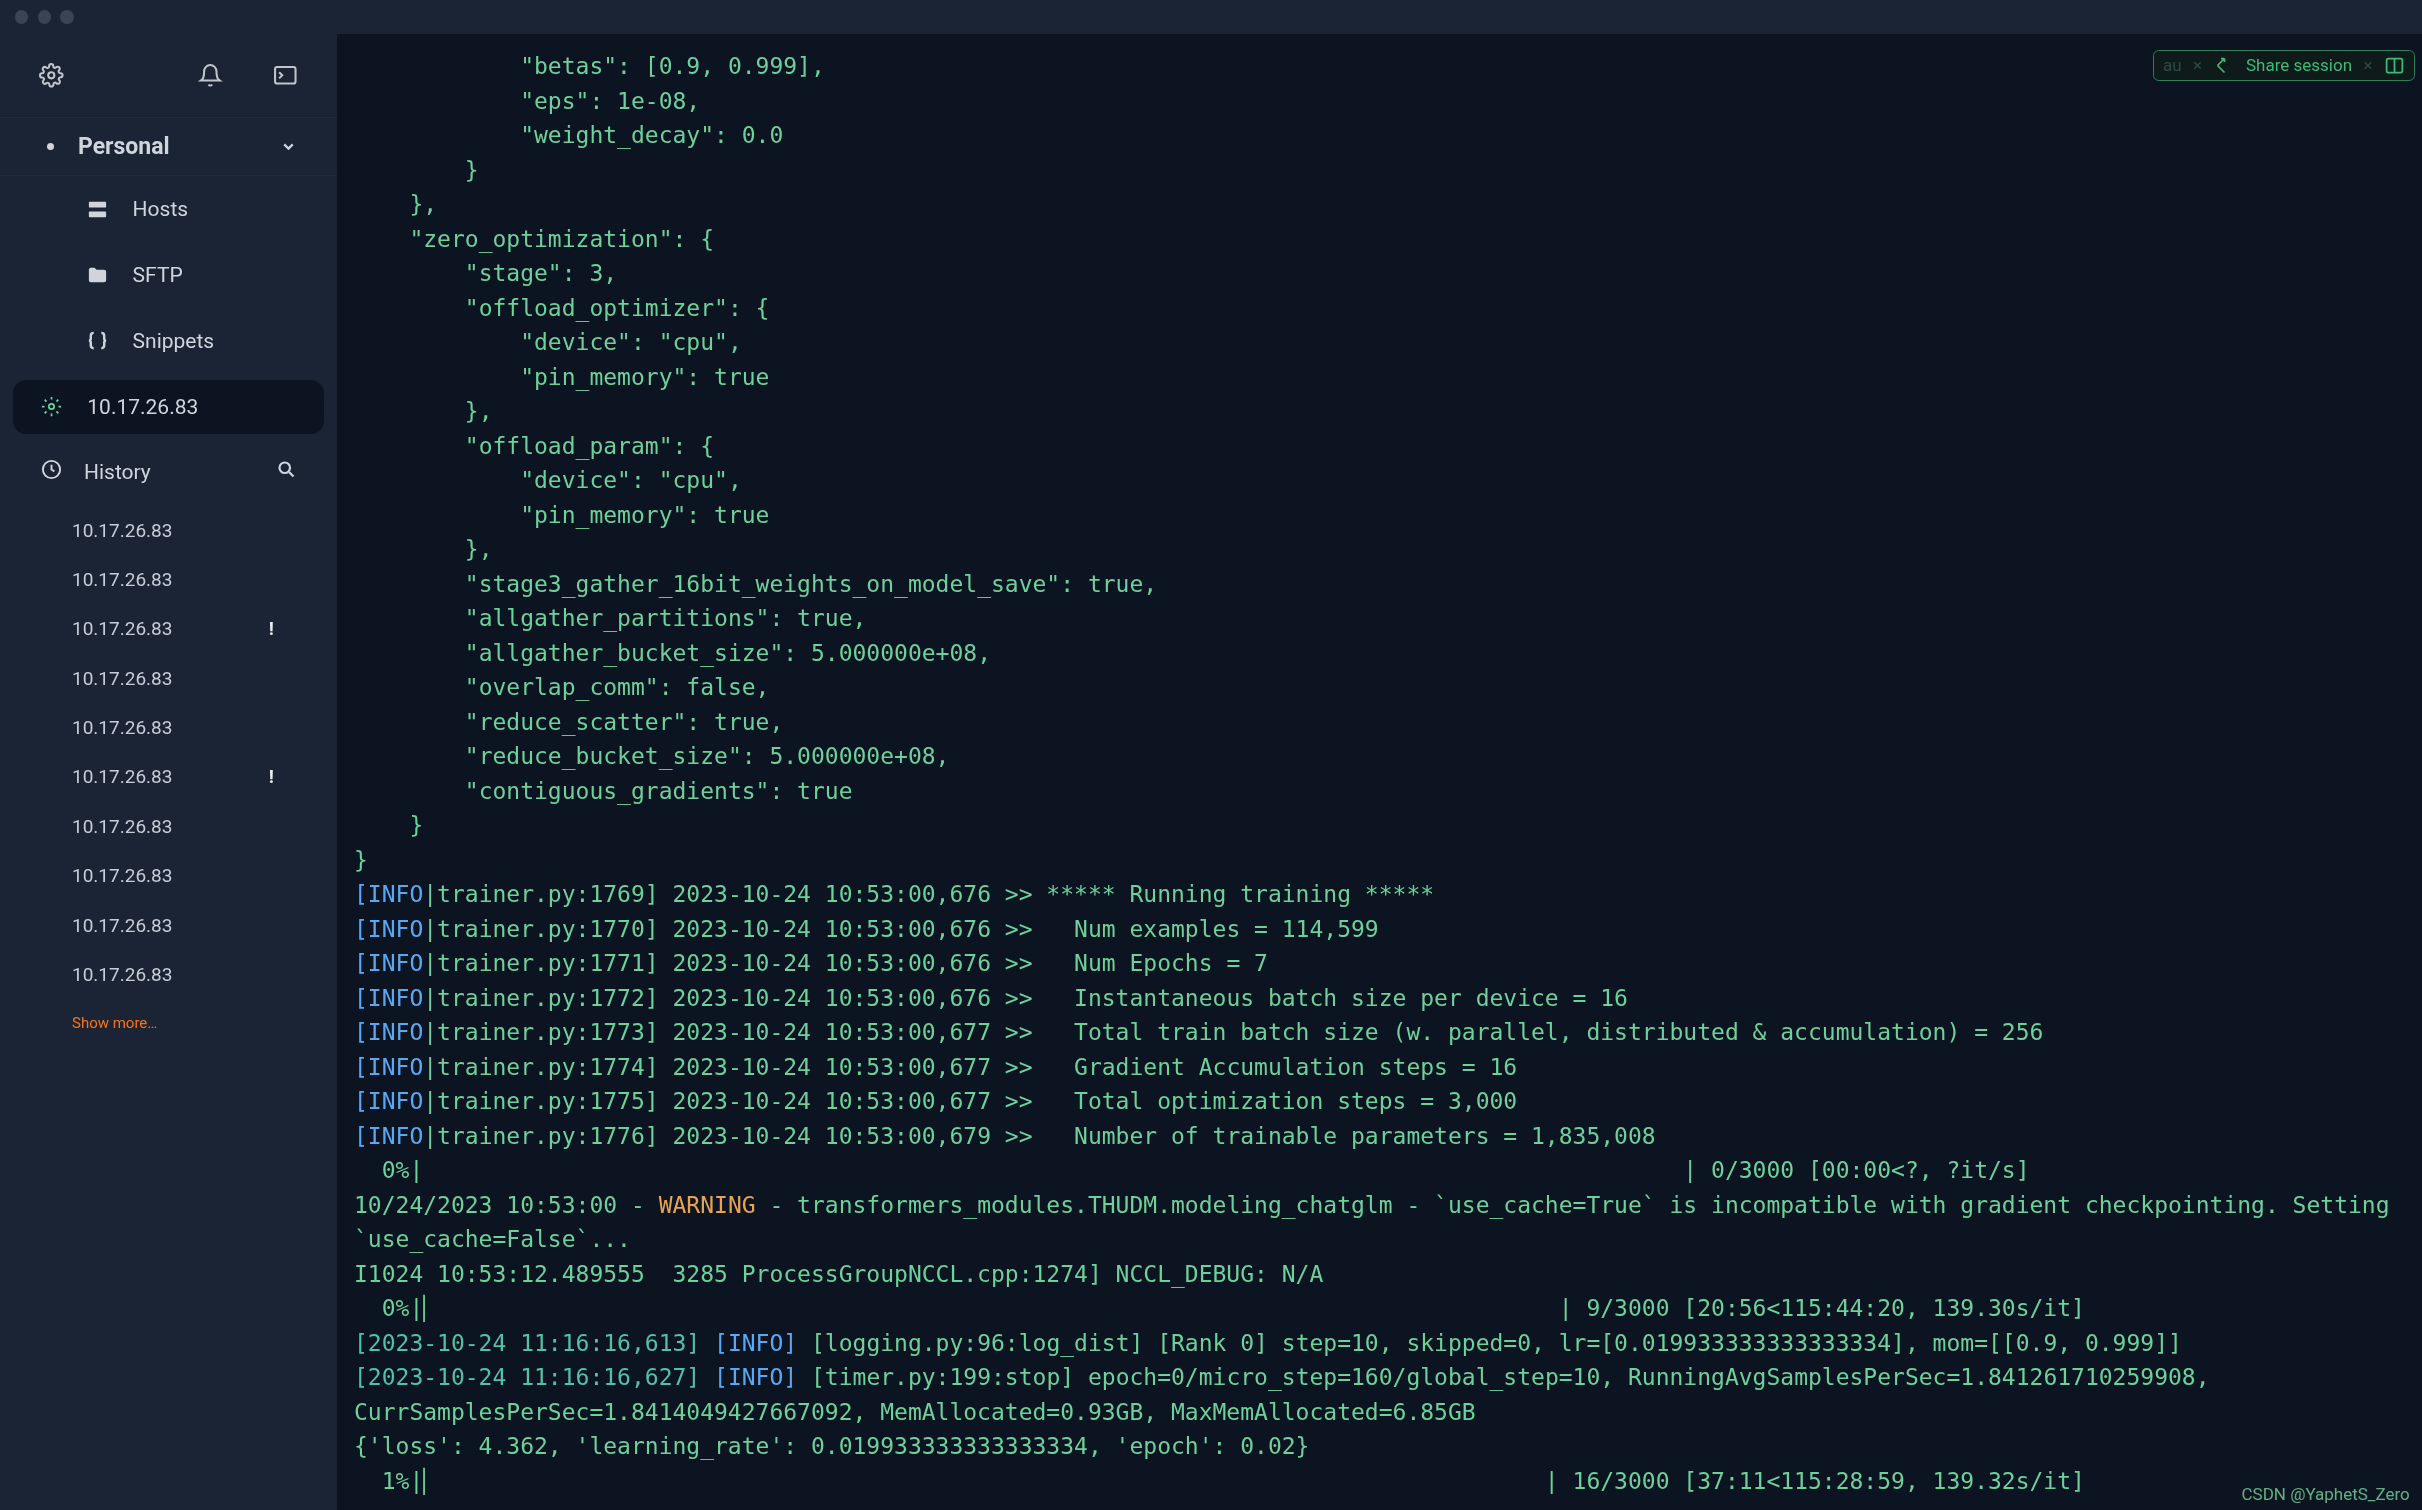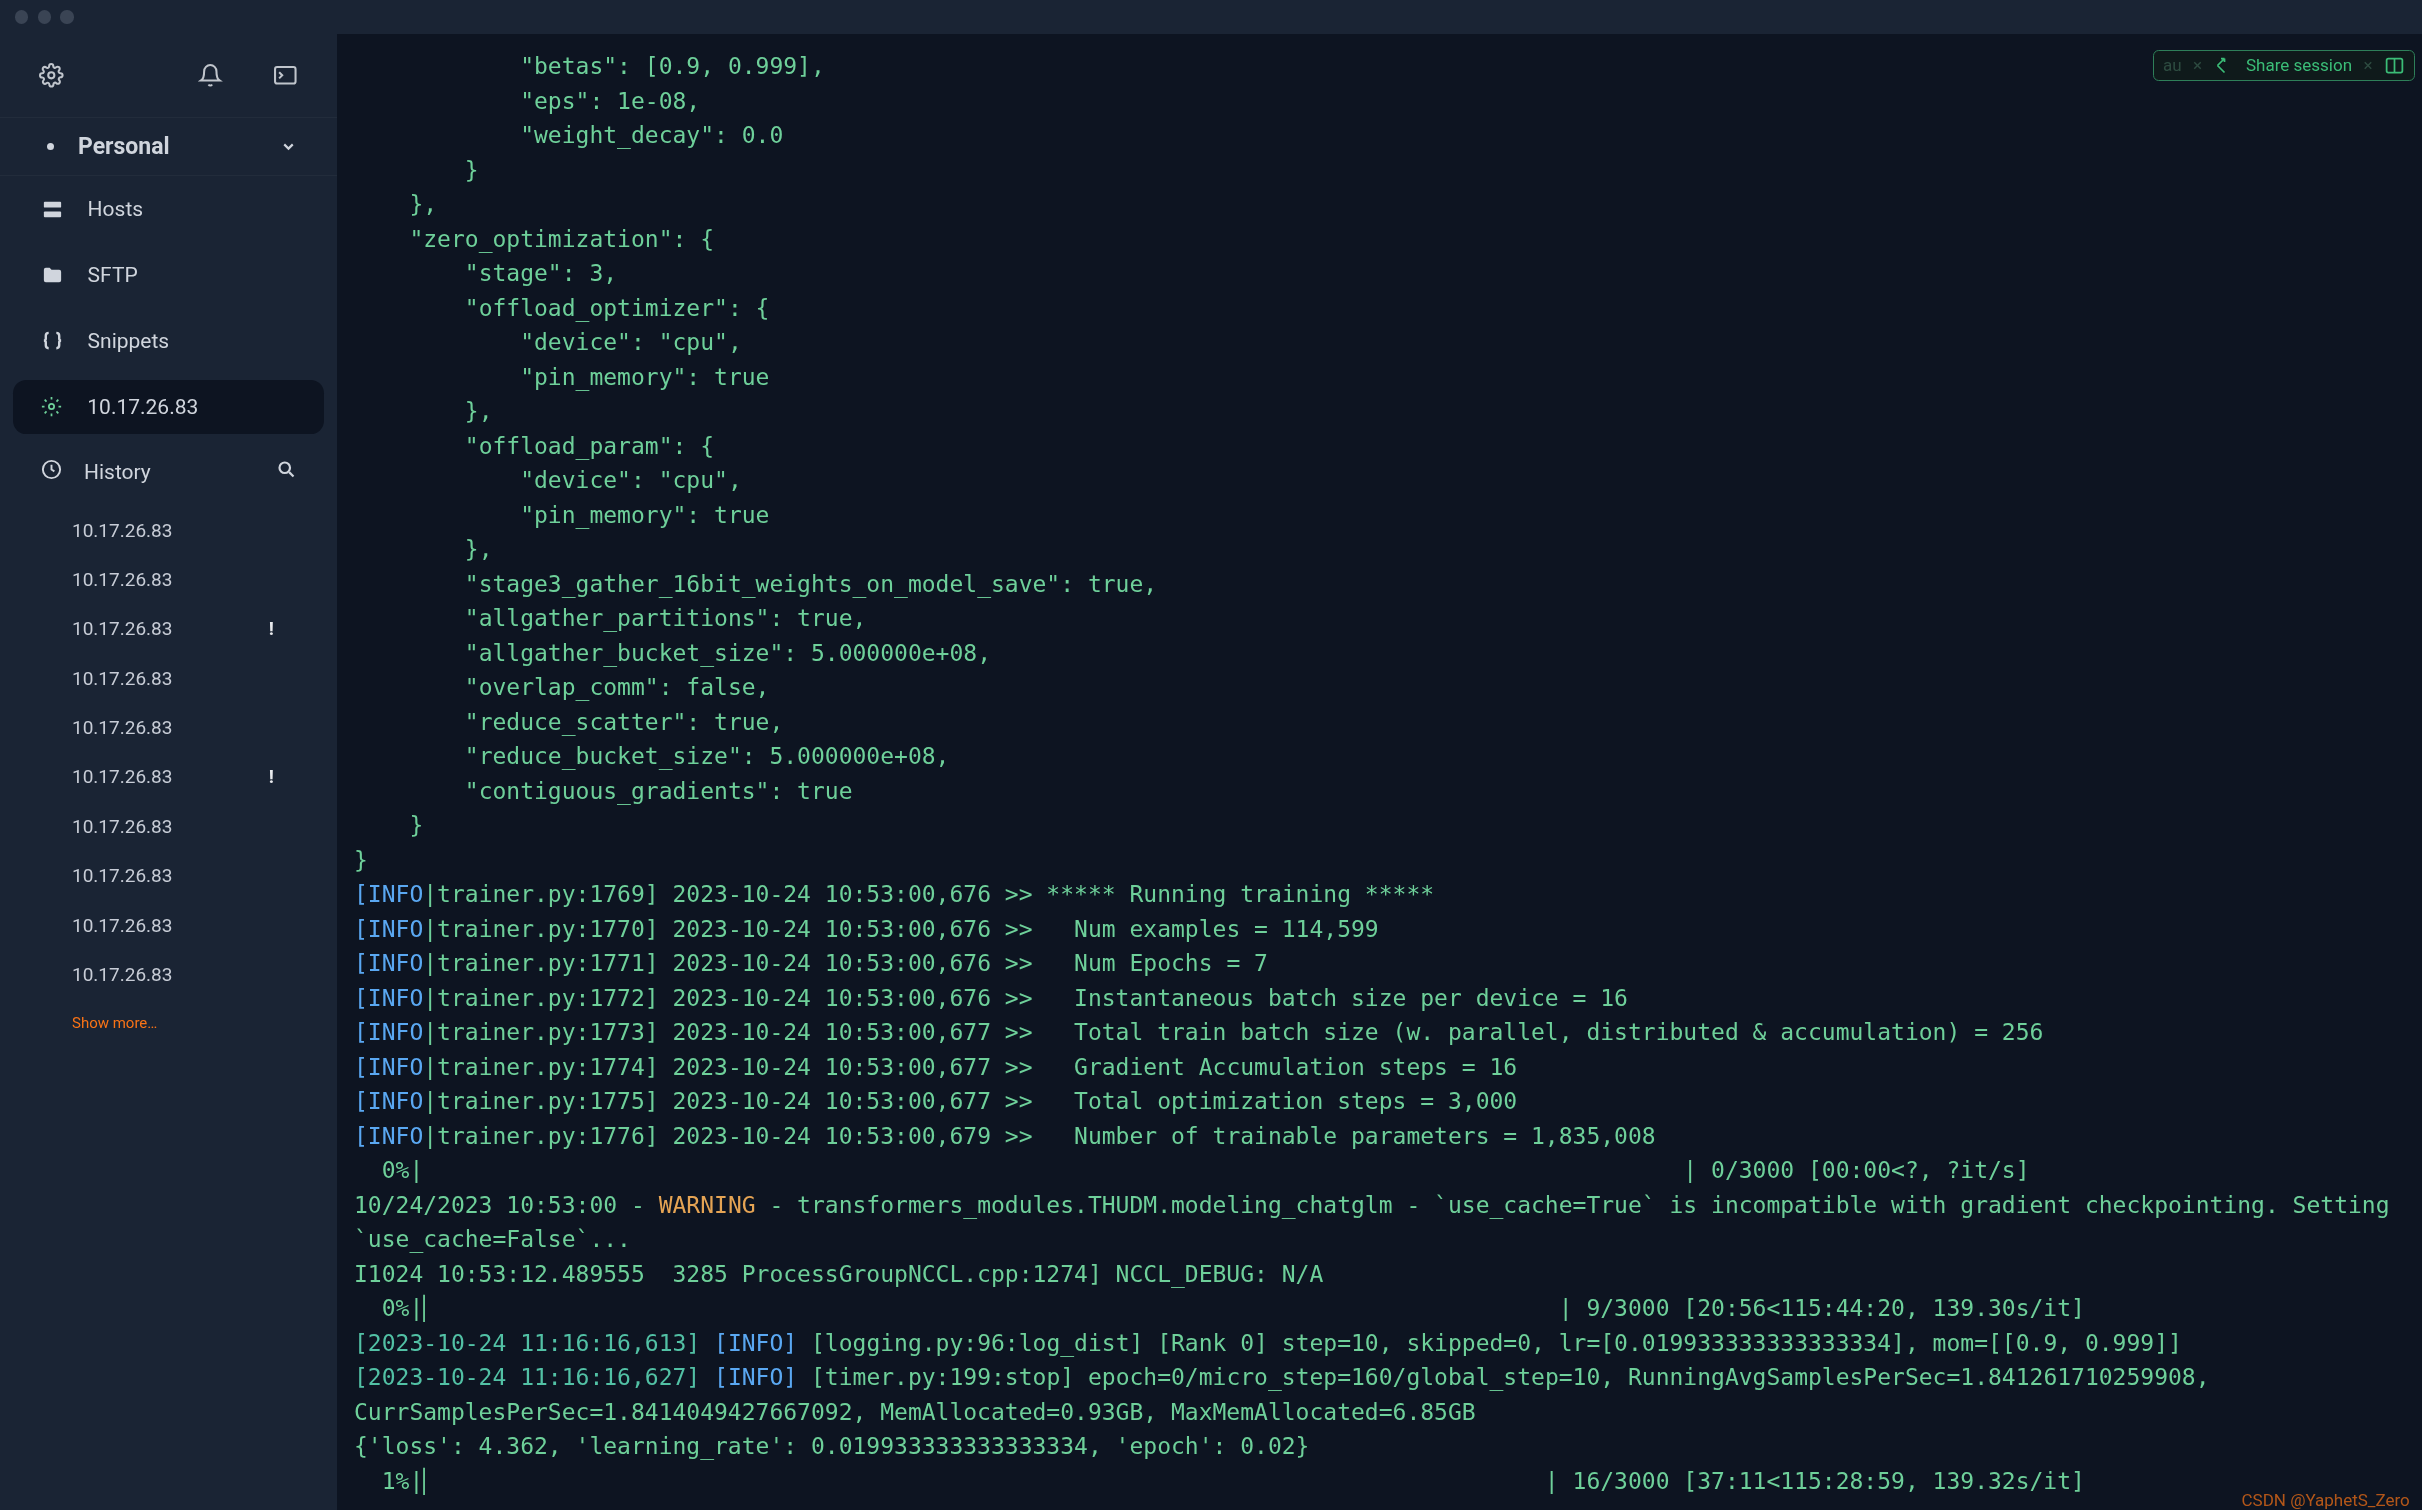--- a/index.html
+++ b/index.html
@@ -66,20 +66,21 @@
 }
 .workspace-row .chev { margin-left: auto; }
 .nav-item {
   display: flex;
   align-items: center;
   gap: 23px;
   padding: 21px 40px;
   font-size: 21px;
   color: #d0d5dd;
   cursor: pointer;
+  margin-left: 45px;
 }
 .nav-item .nav-icon { width: 24.6px; display:flex; justify-content:center; }
 .nav-item.active {
   background: #0d1421;
   border-radius: 13.2px;
   margin: 5.7px 13.2px;
   padding: 15px 26.5px;
 }
 .history-row {
   display:flex;
@@ -145,24 +146,24 @@
   white-space: pre-wrap;
   padding: 15px 7.6px 7.6px 17px;
   color: #6ed09a;
 }
 .c-green { color:#6ed09a; }
 .c-blue { color:#5aa8f2; }
 .c-orange { color:#e5a454; }
 .c-teal { color:#52c1a5;margin-top:17px; }
 .watermark {
   position: absolute;
-  bottom: 0;
+  bottom: 6px;
   right: 13.2px;
   font-size: 17px;
-  color: #f97316;
+  color: #86efac;
   opacity: 0.7;
 }
 </style>
 </head>
 <body>
 
 <div class="window-chrome">
   <div class="traffic-light"></div>
   <div class="traffic-light"></div>
   <div class="traffic-light"></div>

